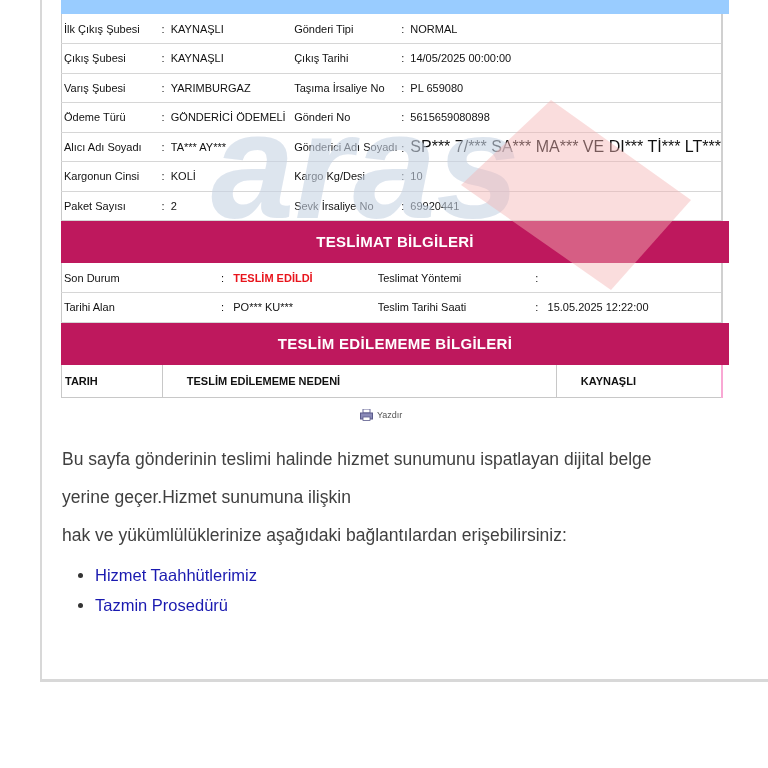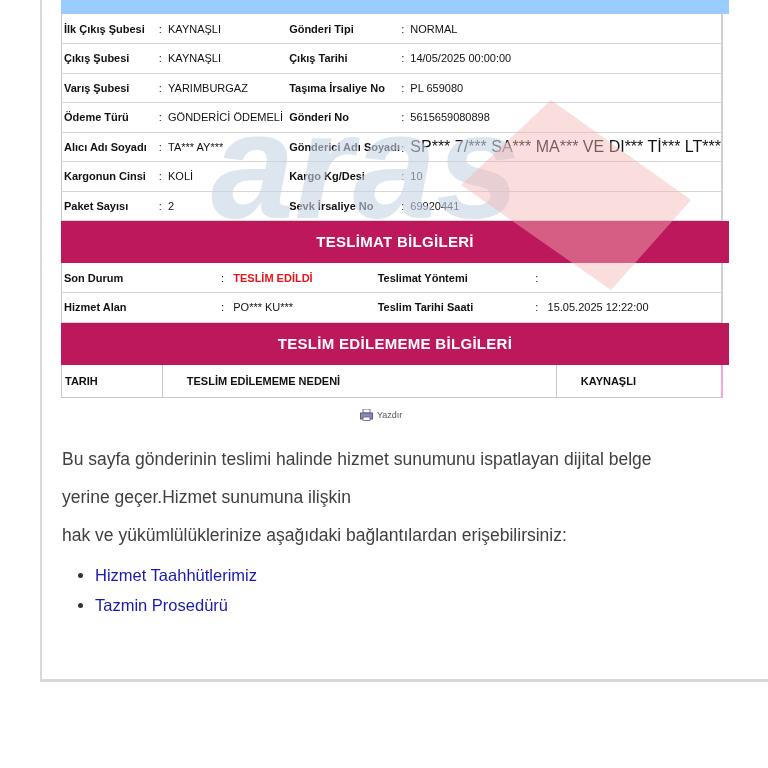--- a/index.html
+++ b/index.html
@@ -20,21 +20,21 @@
       height: 14px; background: #99ccff; width: 668px;
     }
     .info-table {
       width: 662px; border-collapse: collapse; position: relative;
       border-left: 1px solid #c8c8c8; border-right: 2px solid #d0d0d0;
     }
     .info-table td {
       height: 29.5px; font-size: 11px; color: #111; border-bottom: 1px solid #d6d6d6;
       vertical-align: middle; white-space: nowrap;
     }
-    .lbl { font-weight: bold; padding-left: 2px; margin-top: 42px; }
+    .lbl { font-weight: normal; padding-left: 2px; margin-top: 42px; }
     .val { padding-left: 0; }
     .watermark {
       position: absolute; left: 150px; top: 90px; width: 490px; height: 210px; pointer-events: none;
     }
     .section-header {
       background: #be185d; height: 42px; width: 668px; color: #ffffff;
       font-weight: bold; font-size: 15px; text-align: center; line-height: 42px;
       letter-spacing: 0.3px;
     }
     .red { color: #e8141c; font-weight: bold; }
@@ -136,21 +136,21 @@
         <col style="width:187px">
     </colgroup>
     <tbody>
       <tr>
         <td class="lbl">Son Durum</td>
         <td class="val"><span>:</span>&nbsp;&nbsp;&nbsp;<span class="red">TESLİM EDİLDİ</span></td>
         <td class="lbl">Teslimat Yöntemi</td>
         <td class="val"><span>:</span>&nbsp;&nbsp;&nbsp;<span></span></td>
       </tr>
       <tr>
-        <td class="lbl">Hizmet Alan</td>
+        <td class="lbl">Tarihi Alan</td>
         <td class="val"><span>:</span>&nbsp;&nbsp;&nbsp;<span>PO*** KU***</span></td>
         <td class="lbl">Teslim Tarihi Saati</td>
         <td class="val"><span>:</span>&nbsp;&nbsp;&nbsp;<span>15.05.2025 12:22:00</span></td>
       </tr>
     </tbody>
   </table>
 
   <div class="section-header">TESLİM EDİLEMEME BİLGİLERİ</div>
 
   <table class="fail-table">

